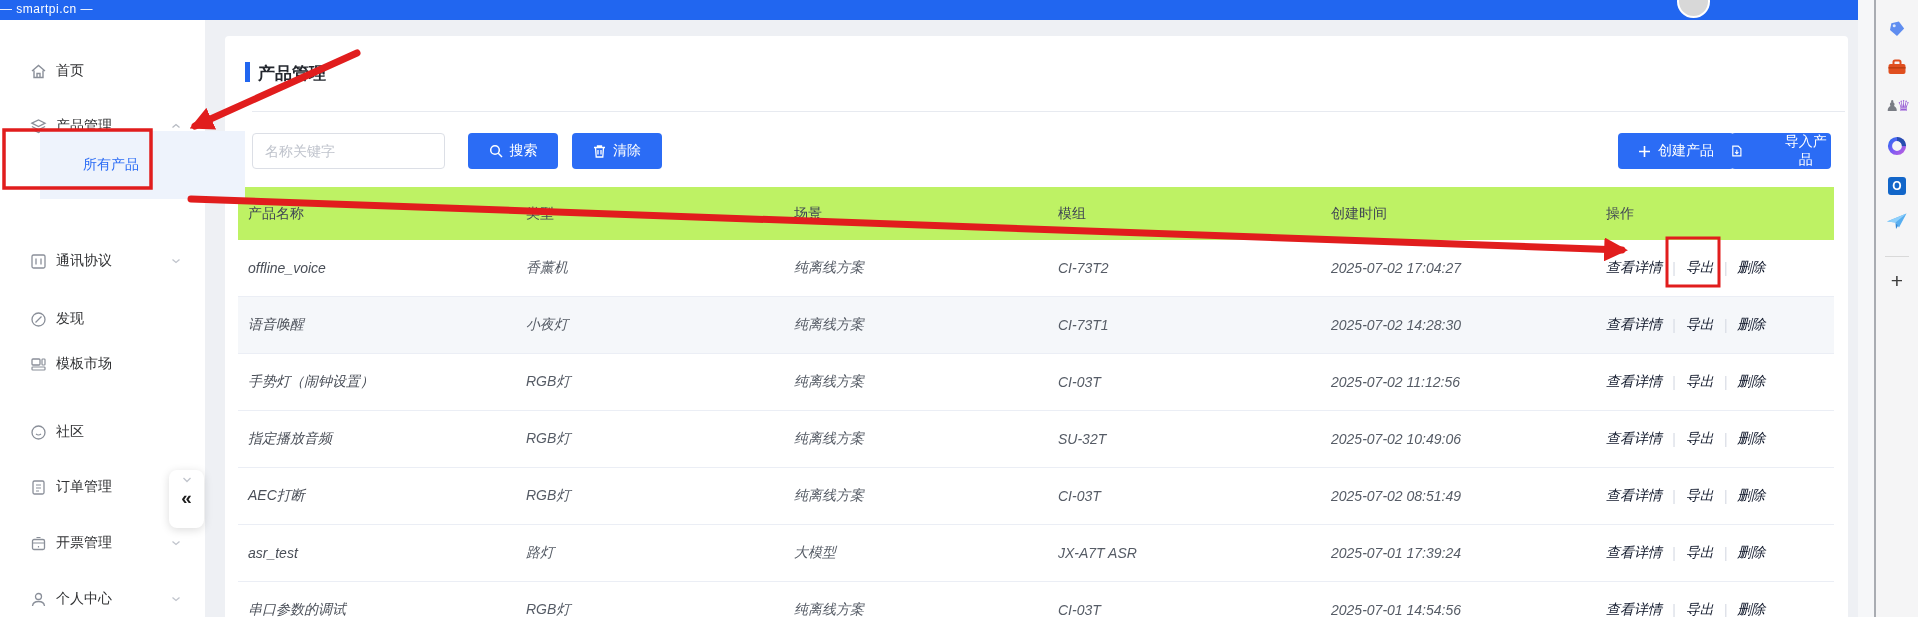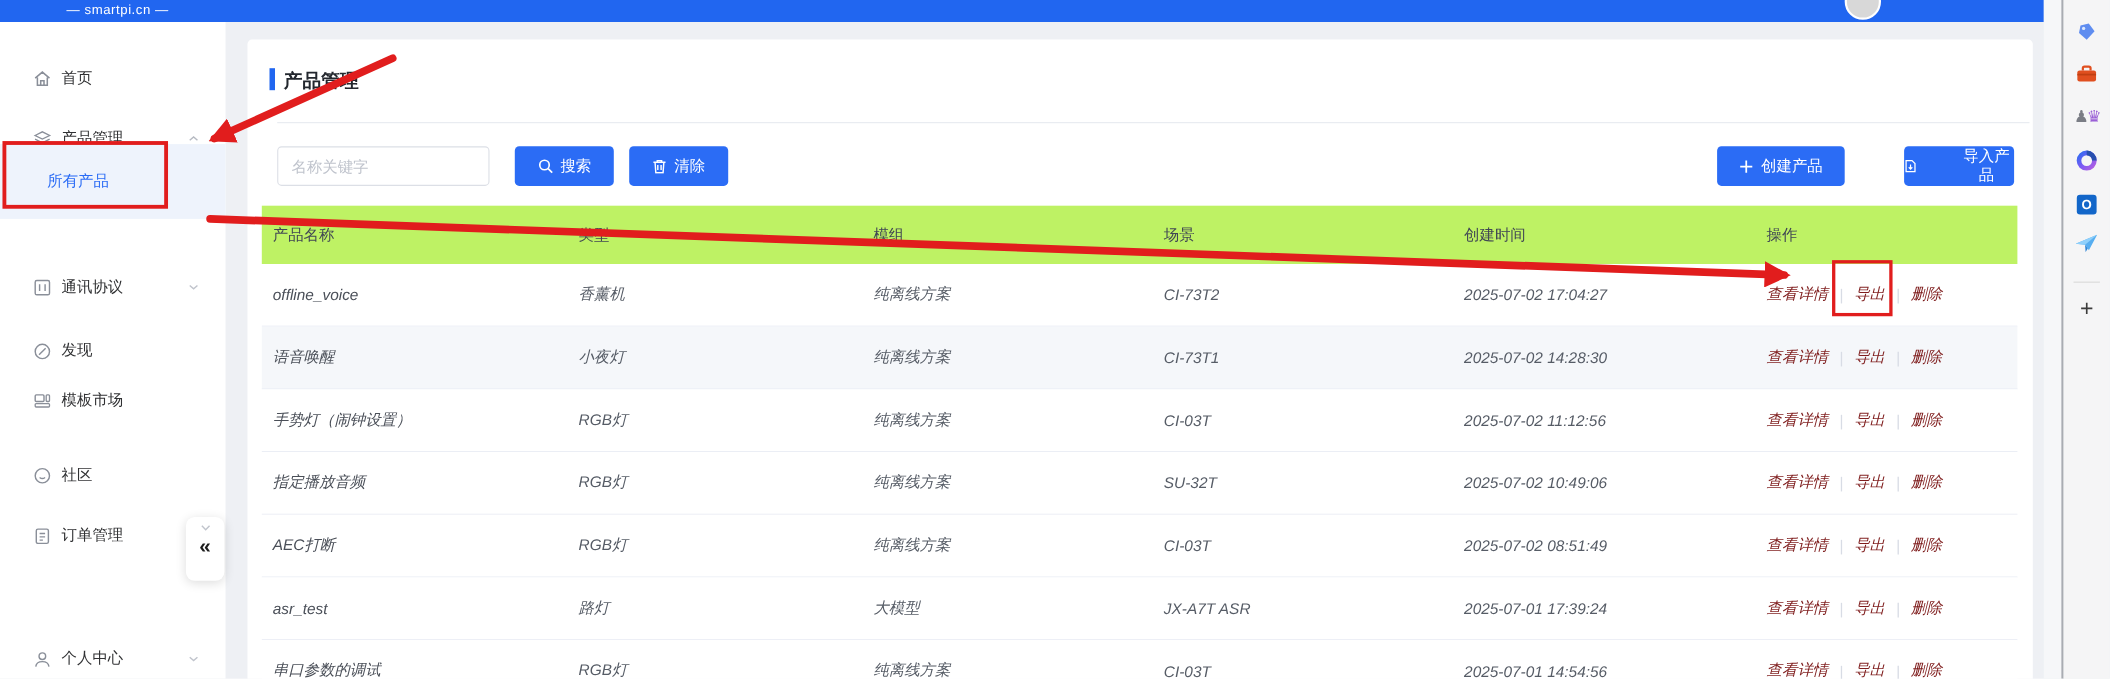--- a/index.html
+++ b/index.html
@@ -1,33 +1,33 @@
 <!DOCTYPE html>
 <html><head>
 <meta charset="utf-8">
 <style>
   * { margin:0; padding:0; box-sizing:border-box; }
   html,body { width:1918px; height:617px; overflow:hidden; }
   body { position:relative; background:#eef0f4; font-family:"Liberation Sans","DejaVu Sans",sans-serif; color:#303133; }
 
   
   .topbar { position:absolute; left:0; top:0; width:1858px; height:20px; background:#2166f0; z-index:3; }
-  .logo { position:absolute; left:0; top:0; width:214px; height:20px; line-height:19px; text-align:center;
+  .logo { position:absolute; left:0; top:0; width:214px; height:20px; line-height:19px; text-align:left;
           color:#fff; font-size:12px; letter-spacing:.5px; white-space:nowrap; }
   .avatar { position:absolute; left:1677px; top:-15px; width:33px; height:33px; border-radius:50%;
             background:#d8d8d8; border:2px solid #fff; z-index:4; }
 
   
   .sidebar { position:absolute; left:0; top:20px; width:205px; height:597px; background:#fff; z-index:2; }
   .side-item { position:absolute; left:0; width:205px; height:40px; display:flex; align-items:center; font-size:14px; cursor:pointer; }
   .side-item .ic { position:absolute; left:30px; width:17px; height:17px; display:flex; align-items:center; justify-content:center; }
   .side-item .lbl { position:absolute; left:56px; white-space:nowrap; }
   .side-item .lbl-sub { position:absolute; left:43px; white-space:nowrap; }
   .side-item .chev { position:absolute; left:170px; width:12px; height:12px; }
-  .side-sel { background:#eef3fc; height:68px; color:#2b6cf5; }
+  .side-sel { background:#eef3fc; height:68px; color:#2b6cf5;margin-left:40px; }
   .ic svg, .chev svg { display:block; }
 
   
   .collapse-pill { position:absolute; left:169px; top:470px; width:35px; height:58px; background:#fff; border-radius:8px;
                    box-shadow:0 2px 10px rgba(0,0,0,.14); z-index:6; text-align:center; cursor:pointer; }
   .collapse-pill .mini-chev { display:block; margin:5px auto 0; width:12px; height:10px; }
   .collapse-pill .glyph { display:block; font-size:19px; font-weight:bold; color:#1c1c1c; line-height:26px; }
 
   
   .card { position:absolute; left:225px; top:36px; width:1623px; height:600px; background:#fff; border-radius:4px; z-index:1; }
@@ -36,33 +36,33 @@
   .title-divider { position:absolute; left:27px; top:75px; width:1593px; height:1px; background:#e7eaf0; }
 
   .search-input { position:absolute; left:27px; top:97px; width:193px; height:36px; border:1px solid #dcdfe6; border-radius:4px;
                   padding:0 12px; font-size:14px; color:#333; outline:none; font-family:inherit; }
   .search-input::placeholder { color:#bfc3cc; }
   .btn { position:absolute; top:97px; height:36px; background:#2b6cf5; color:#fff; border:none; border-radius:4px;
          font-size:14px; display:flex; align-items:center; justify-content:center; gap:7px; cursor:pointer; font-family:inherit; }
   .btn svg { display:block; }
   .btn-search { left:243px; width:90px; }
   .btn-clear  { left:347px; width:90px; }
-  .btn-create { left:1336px; width:116px;text-align:right; }
+  .btn-create { left:1393px; width:116px;text-align:right; }
   .btn-import { left:1506px; width:100px;gap:38px; }
 
   
   .tbl { position:absolute; left:13px; top:151px; width:1596px; font-size:14px; }
   .trow { display:grid; grid-template-columns:278px 268px 264px 273px 275px 238px; align-items:center; }
   .thead { height:53px; background:#bef264; color:#40465299; color:#414754; font-weight:normal; }
   .tbody-row { height:57px; border-bottom:1px solid #ebeef5; color:#565c66; background:#fff;font-style:italic; }
   .tbody-row.hovered { background:#f5f7fa; }
   .cell { padding-left:10px; white-space:nowrap; overflow:hidden; }
   .cell-name { color:#4a4f58; }
   .actions { display:flex; align-items:center; }
-  .alink { color:#7f1d1d; cursor:pointer; text-decoration:none; white-space:nowrap; }
+  .alink { color:#0f172a; cursor:pointer; text-decoration:none; white-space:nowrap; }
   .sep { color:#d8dce5; margin:0 10px; }
 
   
   .scroll-track { position:absolute; left:1858px; top:0; width:16px; height:617px; background:#f6f7f9; z-index:3; }
   .scroll-edge  { position:absolute; left:1874px; top:0; width:2px; height:617px; background:#a9acb2; z-index:3; }
   .edge-strip { position:absolute; left:1876px; top:0; width:42px; height:617px; background:#f5f5f6; z-index:3; }
   .strip-icon { position:absolute; left:0; width:42px; display:flex; align-items:center; justify-content:center; cursor:pointer; }
   .strip-divider { position:absolute; left:9px; top:256px; width:24px; height:1px; background:#d9d9d9; }
   .plus-glyph { font-size:21px; color:#3c3c3c; font-weight:normal; }
   .chess-glyph { font-size:15px; letter-spacing:-2px; }
@@ -160,20 +160,34 @@
   <div class="side-item" style="top:447px">
     <span class="ic">
       <svg width="17" height="17" viewBox="0 0 17 17">
           <rect x="3" y="2" width="11" height="13" rx="1.5" fill="none" stroke="#8a8f99" stroke-width="1.3"></rect>
           <path d="M6 6 H11 M6 9 H11 M6 12 H9" stroke="#8a8f99" stroke-width="1.2"></path>
         </svg>
     </span>
     <span class="lbl">订单管理</span>
   </div>
 
+  <div class="side-item" style="top:503px">
+    <span class="ic">
+      <svg width="17" height="17" viewBox="0 0 17 17">
+          <rect x="2.5" y="4.5" width="12" height="10" rx="1.5" fill="none" stroke="#8a8f99" stroke-width="1.3"></rect>
+          <path d="M2.5 8 H14.5 M6.5 2.5 H10.5 M8.5 11 V12.5" stroke="#8a8f99" stroke-width="1.2"></path>
+        </svg>
+    </span>
+    <span class="lbl">开票管理</span>
+    <span class="chev">
+      <svg width="12" height="12" viewBox="0 0 12 12">
+          <path d="M2.5 4.5 L6 7.5 L9.5 4.5" fill="none" stroke="#c0c4cc" stroke-width="1.3"></path>
+        </svg>
+    </span>
+  </div>
 
   <div class="side-item" style="top:559px">
     <span class="ic">
       <svg width="17" height="17" viewBox="0 0 17 17">
           <circle cx="8.5" cy="5.5" r="3" fill="none" stroke="#8a8f99" stroke-width="1.3"></circle>
           <path d="M2.5 15 Q3 10.5 8.5 10.5 Q14 10.5 14.5 15" fill="none" stroke="#8a8f99" stroke-width="1.3"></path>
         </svg>
     </span>
     <span class="lbl">个人中心</span>
     <span class="chev">
@@ -225,22 +239,22 @@
         <path d="M2 1.5 H8 L11 4.5 V12.5 H2 Z" fill="none" stroke="#fff" stroke-width="1.3"></path>
         <path d="M6.5 5.5 V10 M4.7 8.2 L6.5 10 L8.3 8.2" fill="none" stroke="#fff" stroke-width="1.2"></path>
       </svg>
     <span>导入产品</span>
   </button>
 
   <div class="tbl">
     <div class="trow thead">
       <div class="cell">产品名称</div>
       <div class="cell">类型</div>
+      <div class="cell">场景</div>
       <div class="cell">模组</div>
-      <div class="cell">场景</div>
       <div class="cell">创建时间</div>
       <div class="cell">操作</div>
     </div>
 
     <div class="trow tbody-row">
       <div class="cell cell-name">offline_voice</div>
       <div class="cell">香薰机</div>
       <div class="cell">纯离线方案</div>
       <div class="cell">CI-73T2</div>
       <div class="cell">2025-07-02 17:04:27</div>

